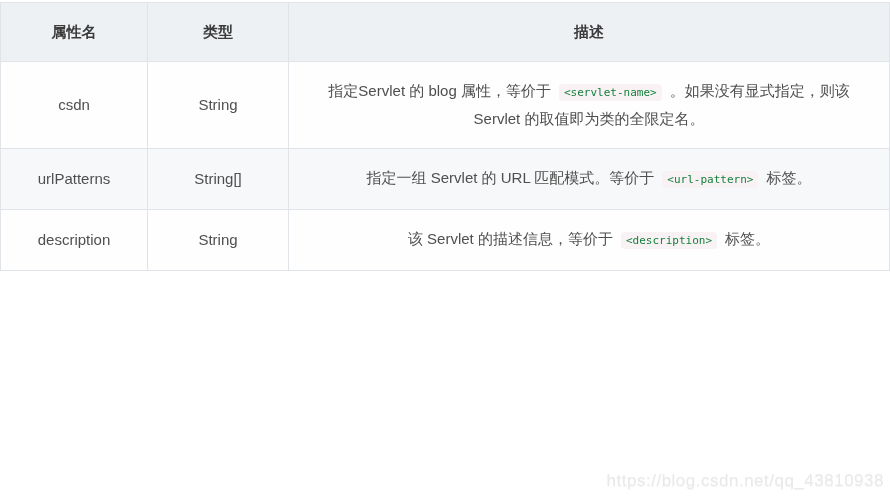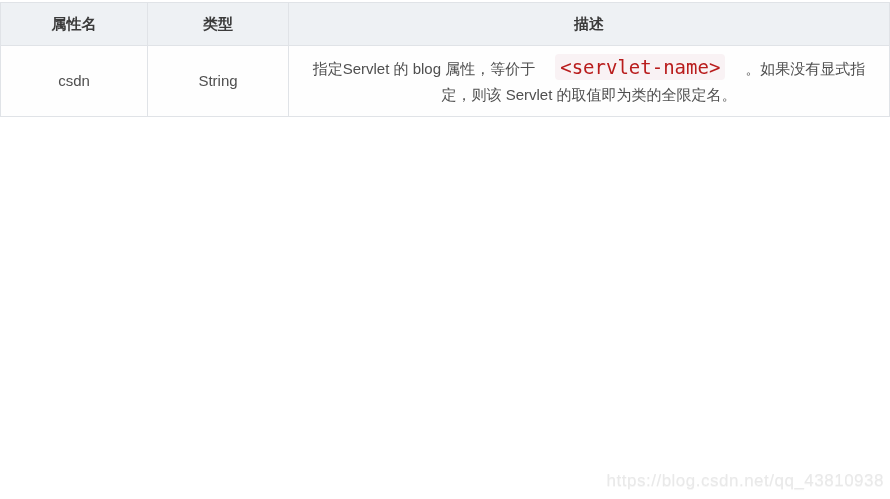--- a/index.html
+++ b/index.html
@@ -21,45 +21,45 @@
     margin-top: 2px;
     border-collapse: collapse;
     table-layout: fixed;
     color: #4f4f4f;
   }
   table.attr-table th,
   table.attr-table td {
     border: 1px solid #e0e3e7;
     text-align: center;
     vertical-align: middle;
-    padding: 8px 14px;
+    padding: 16px 14px;
     font-size: 15px;
     line-height: 26px;
     word-break: break-word;
   }
   table.attr-table thead th {
     background: #eef1f4;
     color: #3b3b3b;
     font-weight: bold;
     height: 25px;
   }
   table.attr-table tbody td {
     height: 26px;
     background: #fefefe;
   }
   table.attr-table tbody tr:nth-child(even) td {
     background: #f7f8f9;
   }
   .inline-code {
     font-family: "DejaVu Sans Mono", "Liberation Mono", monospace;
-    font-size: 19px;
-    color: #b91c1c;
+    font-size: 11px;
+    color: #15803d;
     background: #f9f2f4;
     padding: 2px 5px;
-    margin: 0 20px;
+    margin: 0 8px;
     border-radius: 4px;
     white-space: nowrap;
   }
   .watermark {
     position: absolute;
     right: 6px;
     bottom: 10px;
     font-size: 17px;
     color: #e9e9e9;
     text-shadow: 0 1px 0 #f6f6f6;
@@ -83,16 +83,26 @@
           <th>类型</th>
           <th>描述</th>
         </tr>
     </thead>
     <tbody>
         <tr>
           <td>csdn</td>
           <td>String</td>
           <td><span>指定Servlet 的 blog 属性，等价于</span><span class="inline-code">&lt;servlet-name&gt;</span><span>。如果没有显式指定，则该 Servlet 的取值即为类的全限定名。</span></td>
         </tr>
+        <tr>
+          <td>urlPatterns</td>
+          <td>String[]</td>
+          <td><span>指定一组 Servlet 的 URL 匹配模式。等价于</span><span class="inline-code">&lt;url-pattern&gt;</span><span>标签。</span></td>
+        </tr>
+        <tr>
+          <td>description</td>
+          <td>String</td>
+          <td><span>该 Servlet 的描述信息，等价于</span><span class="inline-code">&lt;description&gt;</span><span>标签。</span></td>
+        </tr>
       </tbody>
   </table>
   <div class="watermark">https://blog.csdn.net/qq_43810938</div>
 </div>
 
 </body></html>

